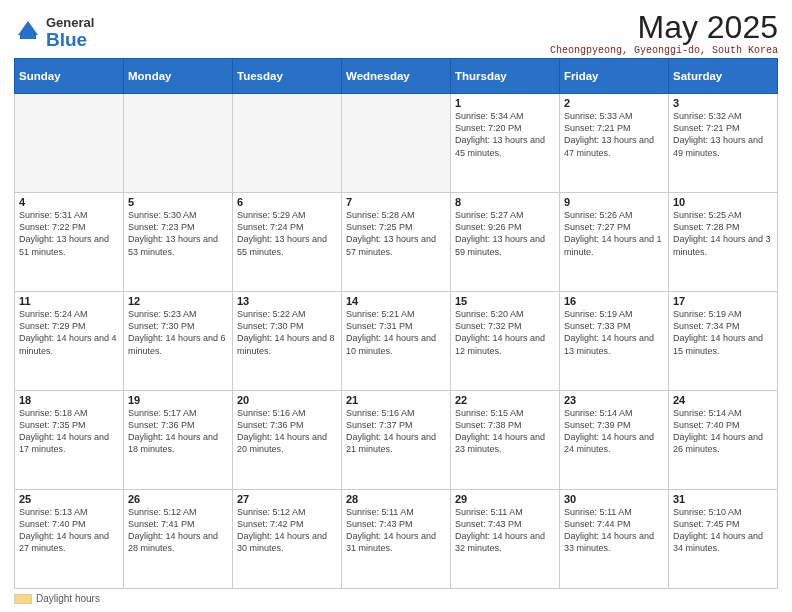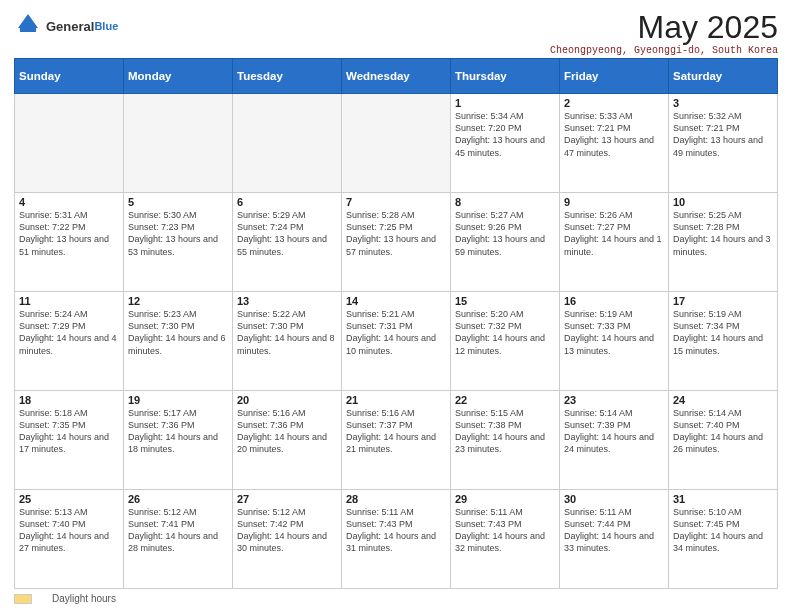--- a/index.html
+++ b/index.html
@@ -23,30 +23,31 @@
       align-items: flex-start;
       margin-bottom: 2px;
     }
     .logo {
       display: flex;
       align-items: center;
       gap: 4px;
     }
     .logo-text {
       display: flex;
+      flex-direction: column;
       line-height: 1.1;
       margin-top: 6px;
     }
     .logo-general {
       font-size: 13px;
       font-weight: bold;
       color: #333;
     }
     .logo-blue {
-      font-size: 11px;
+      font-size: 19px;
       font-weight: bold;
       color: #2970c8;
     }
     .logo-icon {
       width: 28px;
       height: 28px;
     }
     .title-block {
       text-align: right;
     }
@@ -96,21 +97,21 @@
       margin-bottom: 1px;
     }
     .day-info {
       font-size: 9px;
       color: #444;
       line-height: 1.35;
     }
     .footer {
       display: flex;
       align-items: center;
-      gap: 20px;
+      gap: 4px;
       margin-top: 4px;
       font-size: 10px;
       color: #555;
     }
     .footer-swatch {
       width: 18px;
       height: 10px;
       background: #f9d97b;
       border: 1px solid #ccc;
       display: inline-block;

